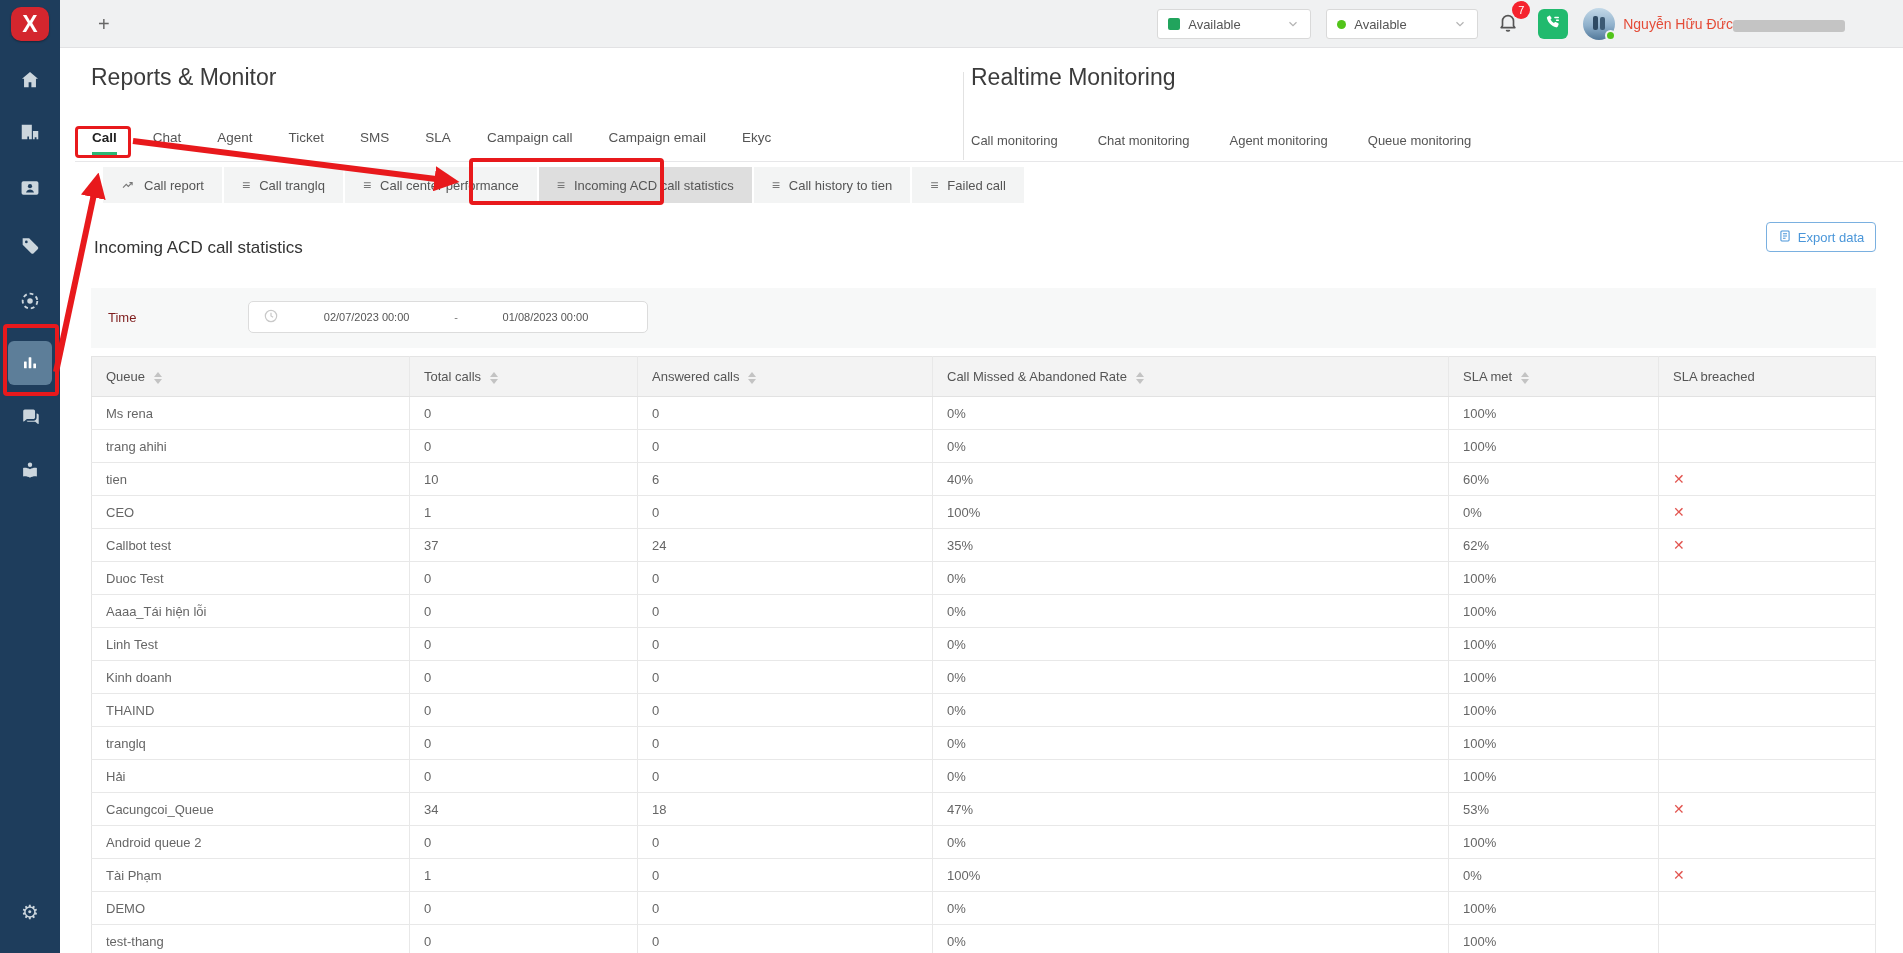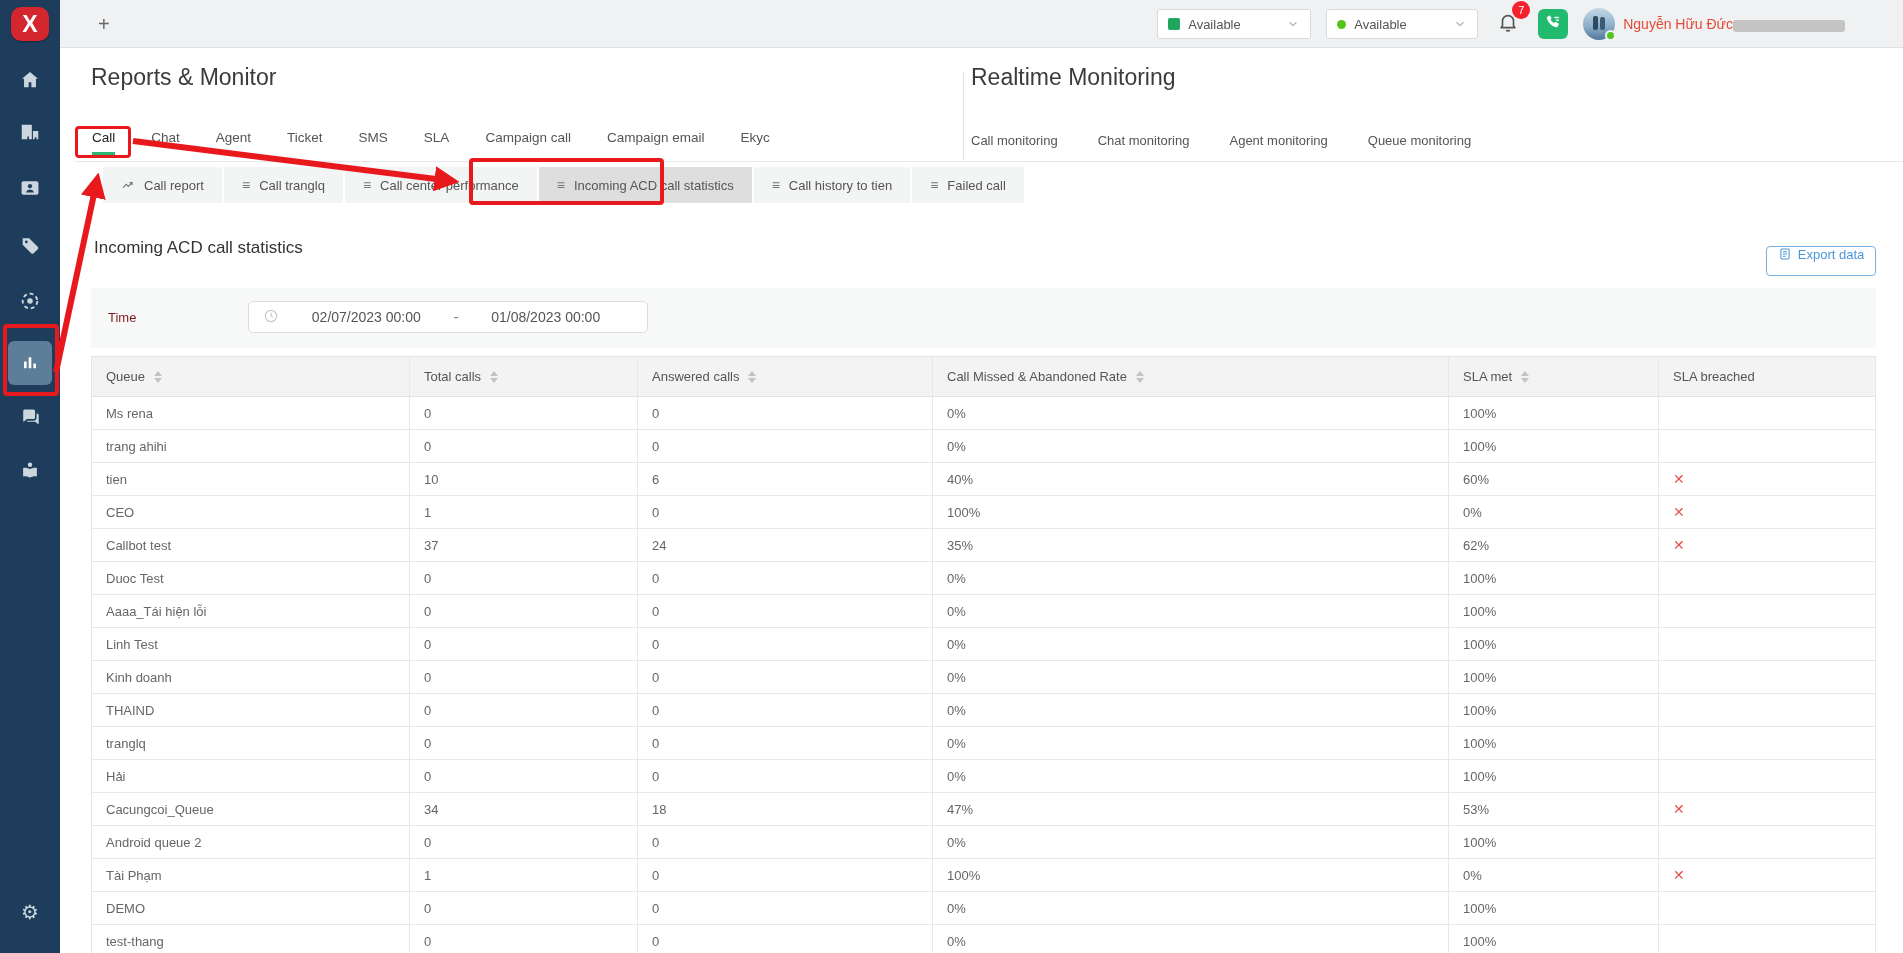--- a/index.html
+++ b/index.html
@@ -45,52 +45,52 @@
   .uname{font-size:14px;color:#e44b37;cursor:pointer;white-space:nowrap;}
   .ubar{margin-top:4px;width:112px;height:12px;background:#c4c4c4;border-radius:3px;}
   
   .h1{position:absolute;font-size:23px;color:#3b3b3b;font-weight:500;}
   .h1.reports{left:91px;top:64px;}
   .h1.monitor{left:971px;top:64px;}
   .vdivider{position:absolute;left:963px;top:72px;width:1px;height:88px;background:#e2e2e2;}
   .tabline{position:absolute;left:75px;top:161px;width:1828px;height:1px;background:#e7e7e9;}
   .rtabs{position:absolute;left:92px;top:130px;display:flex;gap:36px;}
   .rtab{position:relative;font-size:13.5px;color:#555;padding-bottom:10px;cursor:pointer;white-space:nowrap;}
-  .rtab.active{color:#222;font-weight:400;}
+  .rtab.active{color:#222;font-weight:700;}
   .rtab.active::after{content:"";position:absolute;left:0;right:0;bottom:0;height:3px;background:#2bb673;}
   .mtabs{position:absolute;left:971px;top:133px;display:flex;gap:40px;justify-content:space-between;}
   .mtab{font-size:13px;color:#555;cursor:pointer;white-space:nowrap;}
   
   .subtabs{position:absolute;left:103px;top:167px;display:flex;gap:2px;height:36px;}
   .subtab{display:flex;align-items:center;gap:9px;background:#f3f4f4;color:#555;font-size:13px;
     padding:0 18px;cursor:pointer;white-space:nowrap;}
   .subtab.active{background:#dedede;}
   .subtab .sicon{color:#777;font-size:14px;line-height:1;display:flex;align-items:center;}
   .subtab .sicon svg{width:14px;height:14px;}
   
   .sec-title{position:absolute;left:94px;top:238px;font-size:17px;color:#333;}
   .export-btn{position:absolute;left:1766px;top:222px;width:110px;height:30px;background:#fff;border:1px solid #7ab0e0;
-    border-radius:4px;color:#4a96d9;font-size:13px;display:flex;justify-content:center;gap:6px;cursor:pointer;margin-top:24px;}
+    border-radius:4px;color:#4a96d9;font-size:13px;display:flex;align-items:center;justify-content:center;gap:6px;cursor:pointer;}
   .export-btn svg{width:14px;height:14px;}
   
   .filter{position:absolute;left:91px;top:288px;width:1785px;height:60px;background:#f7f8f8;}
   .filter .flabel{position:absolute;left:17px;top:22px;font-size:13px;color:#7f1d1d;}
   .time-input{position:absolute;left:157px;top:13px;width:400px;height:32px;background:#fff;border:1px solid #dcdcdc;
-    border-radius:5px;display:flex;align-items:center;padding:0 14px;font-size:14px;color:#555;cursor:pointer;}
+    border-radius:5px;display:flex;align-items:center;padding:0 14px;font-size:11px;color:#555;cursor:pointer;}
   .time-input svg{width:16px;height:16px;flex:0 0 auto;}
   .time-input .d{flex:1;text-align:center;}
   .time-input .sep{flex:0 0 auto;color:#777;}
   
   .tablewrap{position:absolute;left:91px;top:356px;width:1786px;}
   table{border-collapse:collapse;table-layout:fixed;width:1784px;border:1px solid #e4e4e4;}
   th,td{border-right:1px solid #e8e8e8;border-bottom:1px solid #e8e8e8;padding:0 14px;text-align:left;
     font-size:13px;color:#555;font-weight:400;overflow:hidden;white-space:nowrap;}
   thead th{height:40px;background:#f3f3f3;border-bottom:1px solid #e2e2e2;}
   tbody td{height:33px;color:#666;}
-  .thflex{display:flex;align-items:center;gap:9px;}
+  .thflex{display:flex;align-items:flex-end;gap:9px;}
   .sort{display:inline-flex;flex-direction:column;gap:2px;}
   .sort i{display:block;width:0;height:0;border-left:4px solid transparent;border-right:4px solid transparent;}
   .sort .up{border-bottom:5px solid #c3c3c3;}
   .sort .down{border-top:5px solid #c3c3c3;}
   td.x{color:#e25550;font-size:14px;}
   
   .annot-box{position:absolute;border:3px solid #e8191c;border-radius:4px;z-index:60;pointer-events:none;}
   .box-call{left:75px;top:126px;width:56px;height:32px;}
   .box-sidebar{left:3px;top:324px;width:56px;height:72px;border-width:4px;}
   .box-acd{left:469px;top:158px;width:195px;height:47px;border-width:4px;}

